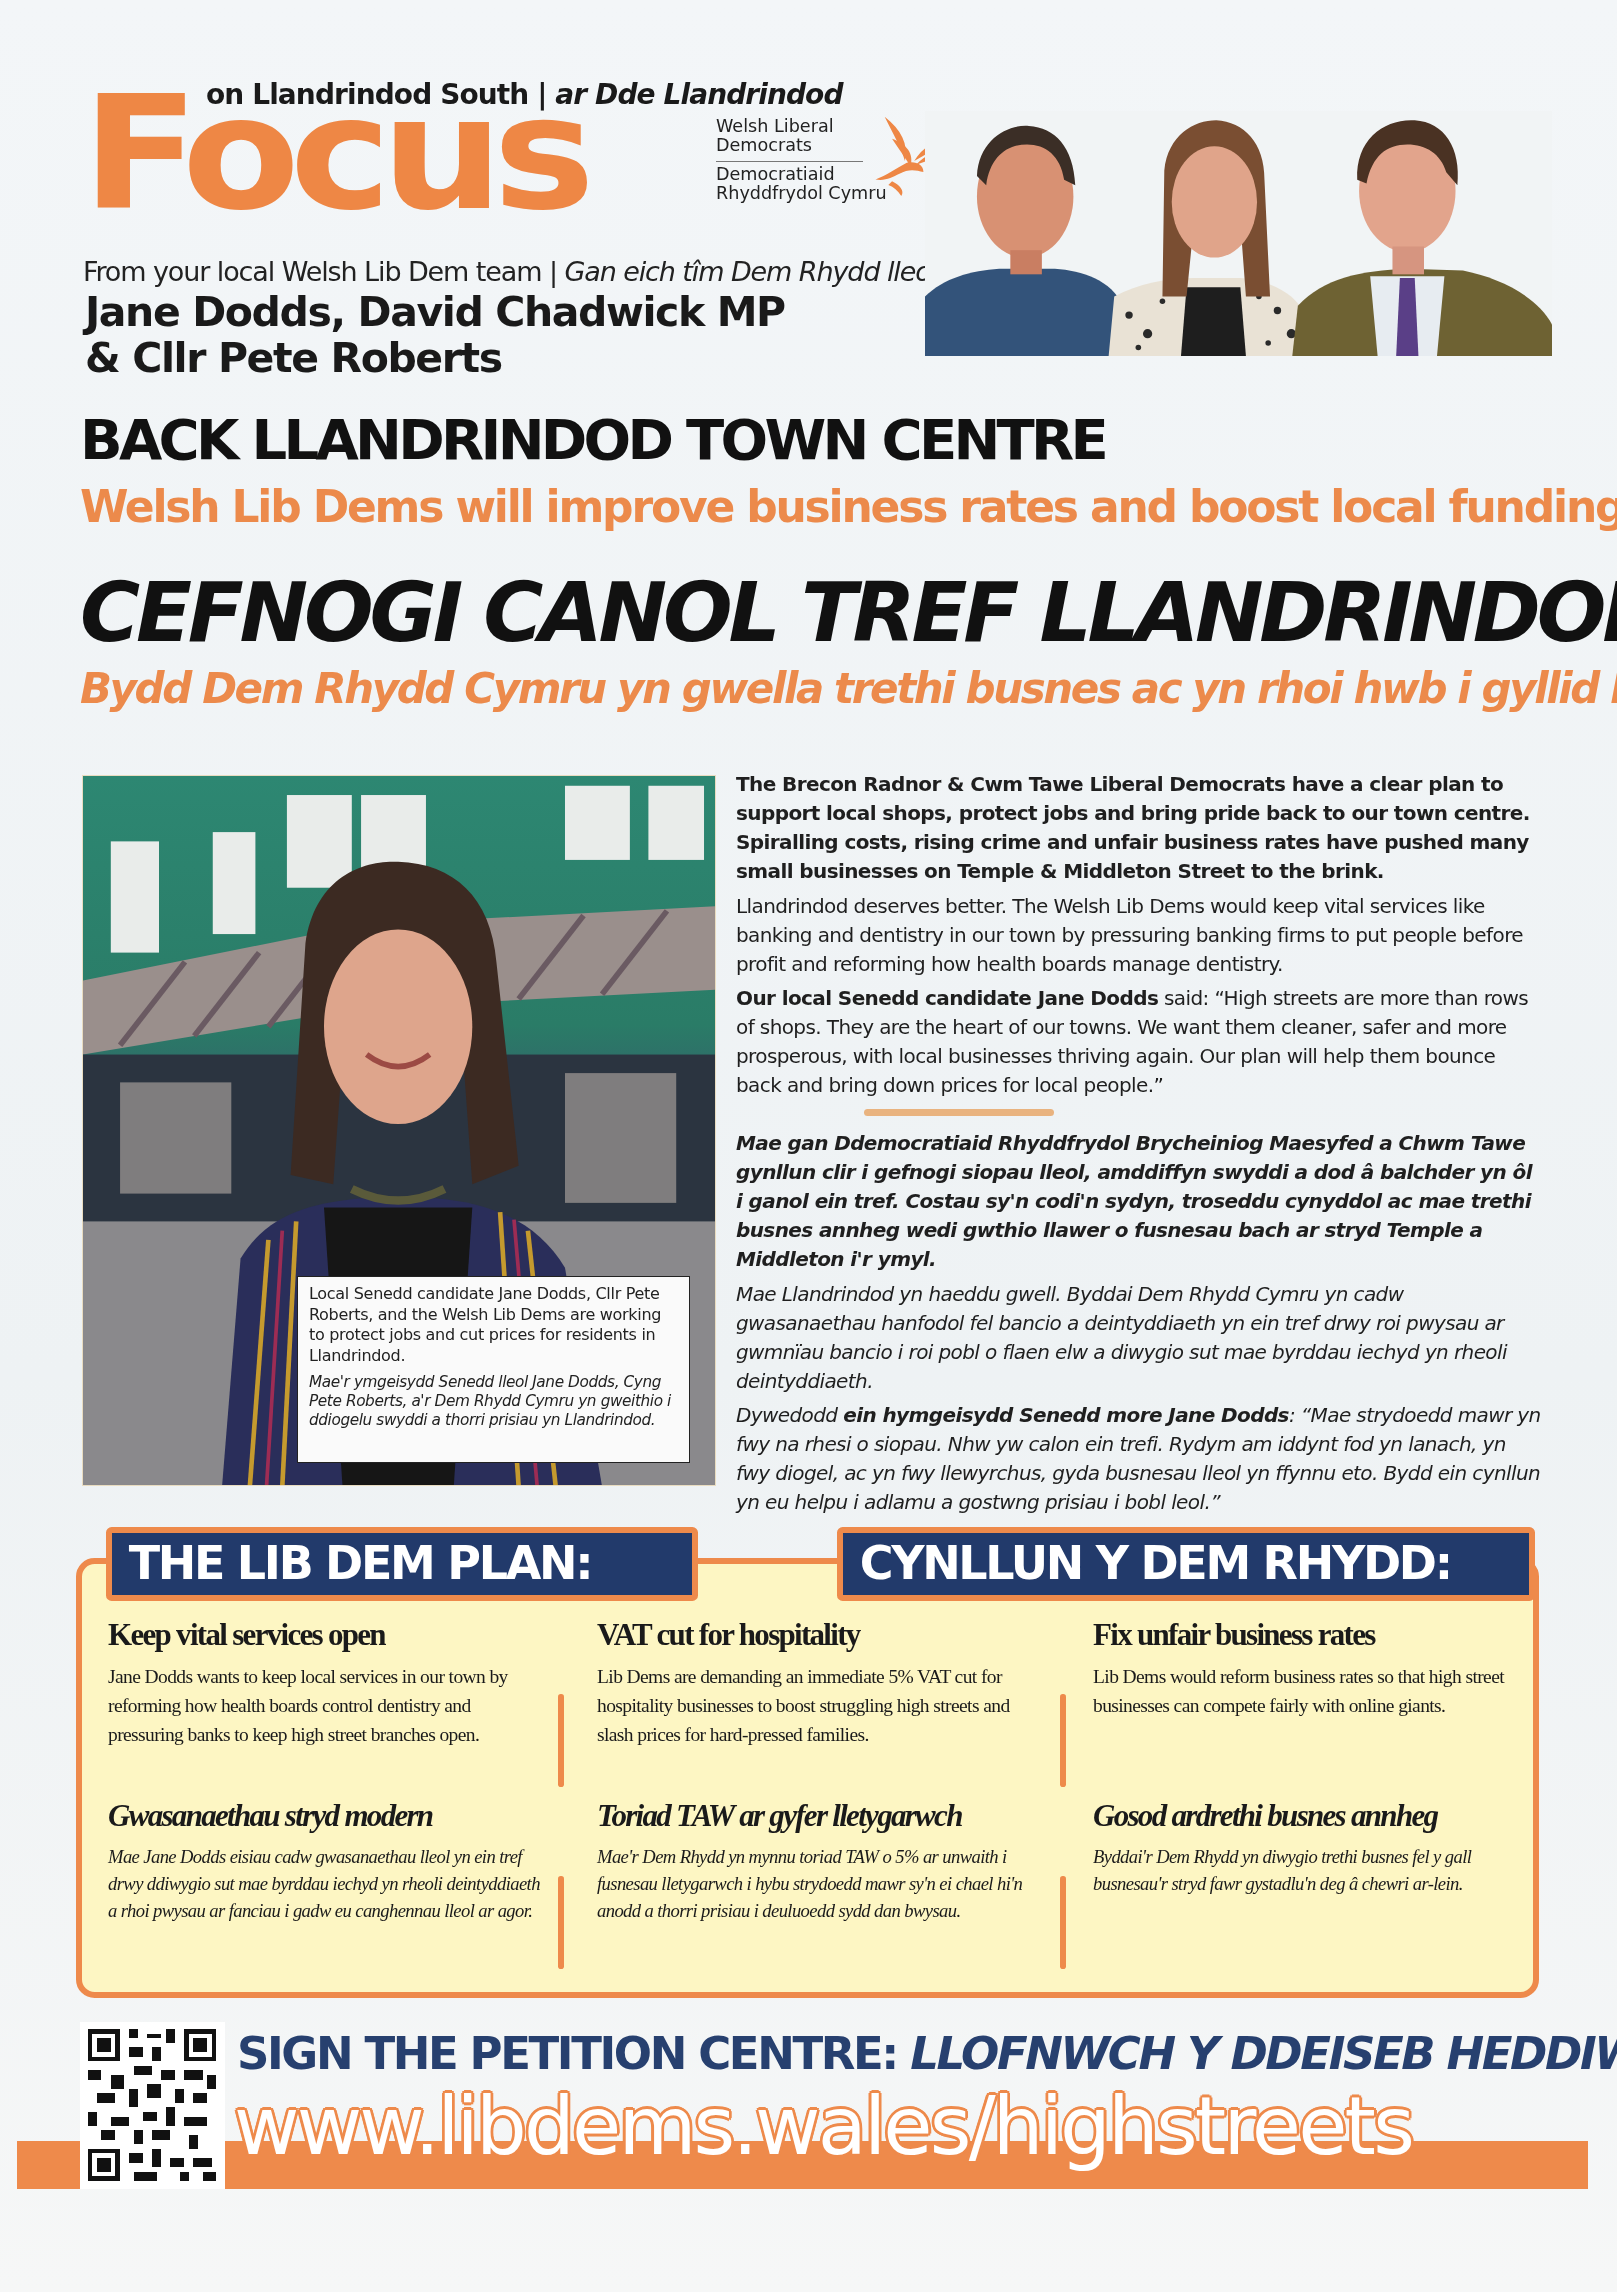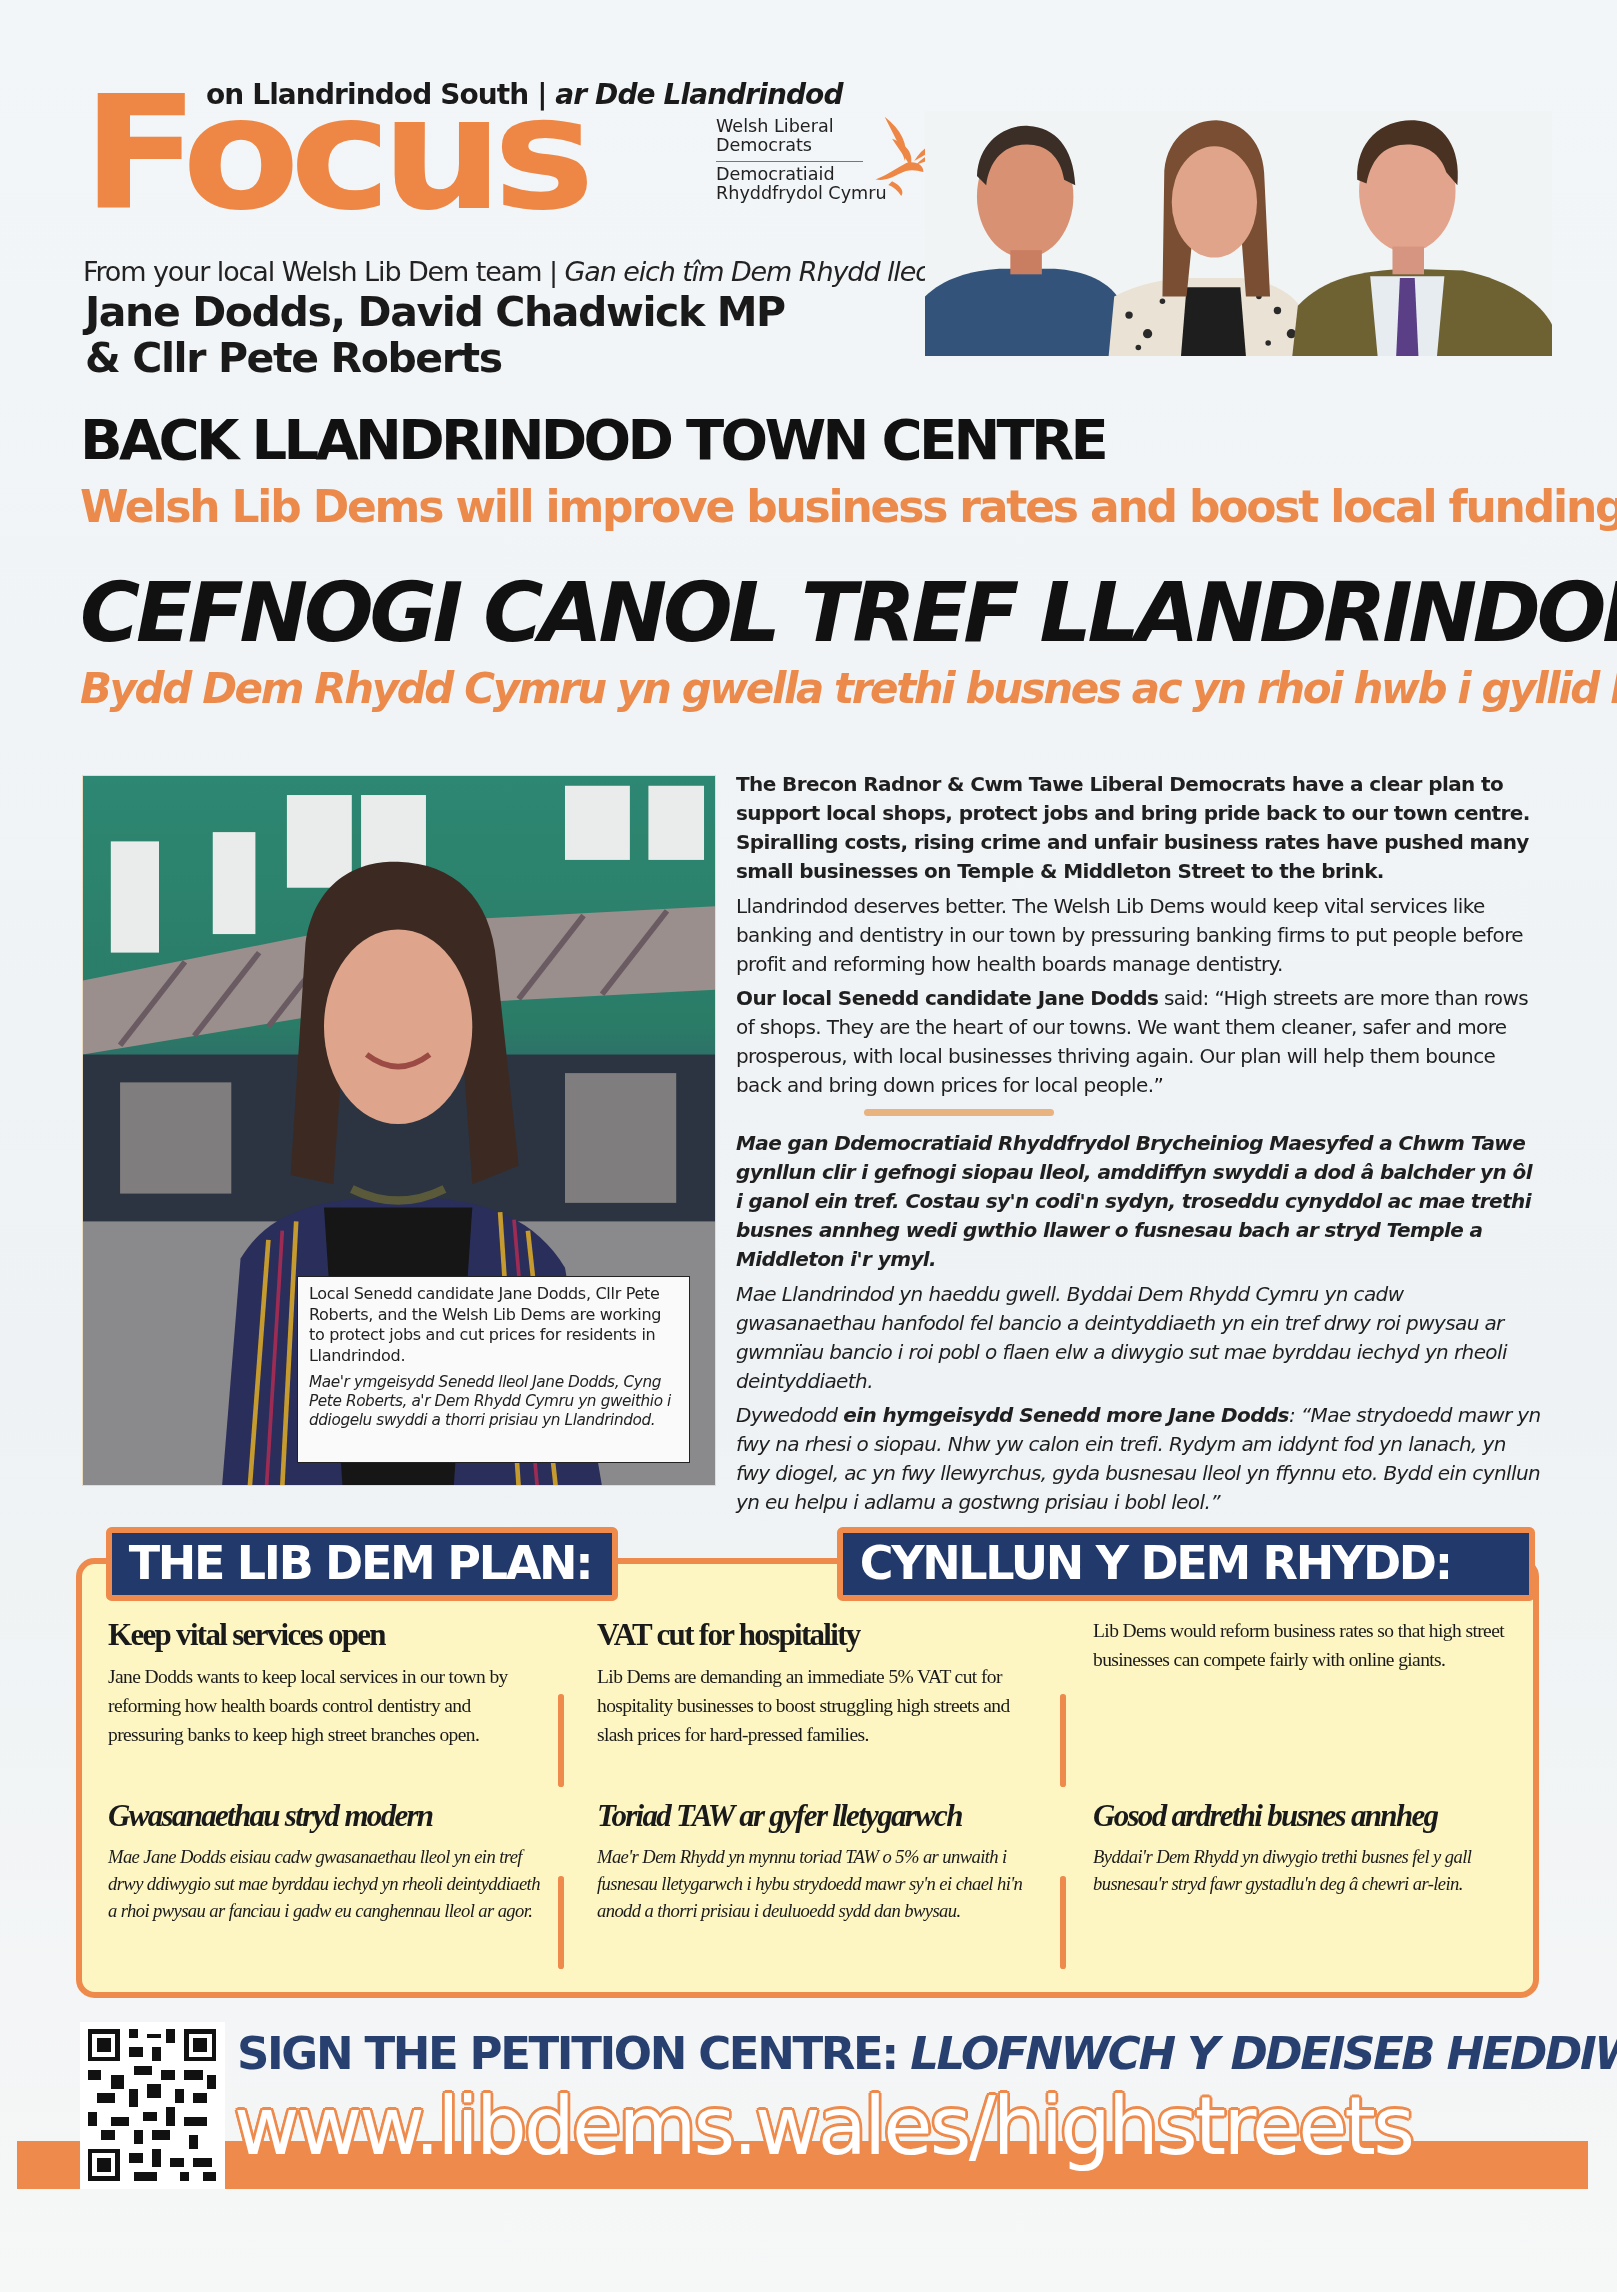--- a/index.html
+++ b/index.html
@@ -48,21 +48,21 @@
     .article p.lead { font-weight: bold; }
     .article .divider { width: 190px; height: 6.5px; border-radius: 3.7px; background: #e9b37f; margin: 9.3px 0 13px 128px; }
     .article p.cy { font-style: italic; }
     .article p.cy.lead { font-weight: bold; }
 
     
     .plan-box { position: absolute; left: 76px; top: 1558px; width: 1463px; height: 440px; background: #fdf6c3;
       border: 6.5px solid #ee8a4b; border-radius: 18.6px; }
     .plan-tab { position: absolute; top: 1527px; height: 74px; background: #223a6b; border: 6.5px solid #ee8a4b; border-radius: 5.6px;
       color: #fff; font-family: "DejaVu Sans", sans-serif; font-weight: bold; font-size: 46px; line-height: 61px; padding: 0 16.7px; letter-spacing: -2.3px; white-space: nowrap; }
-    .plan-tab.en { left: 106px; width: 512px; }
+    .plan-tab.en { left: 106px; width: 592px; }
     .plan-tab.cy { left: 837px; width: 698px; }
     .plan-col { position: absolute; top: 1616px; width: 436px; font-family: Liberation Serif, serif; color: #1a1a1a; }
     .plan-col h3 { font-size: 31px; line-height: 37px; letter-spacing: -1.7px; margin-bottom: 9.3px; white-space: nowrap; }
     .plan-col p { font-size: 19.5px; line-height: 29px; letter-spacing: -0.6px; }
     .plan-col h3.cy { font-style: italic; margin-top: 0; }
     .plan-col p.cy { font-style: italic; font-size: 18.6px; line-height: 27px; }
     .plan-col .cy-block { position: absolute; top: 181px; left: 0; width: 100%; }
     .vbar { position: absolute; width: 5.6px; height: 93px; border-radius: 2.8px; background: #ee8a4b; }
 
     
@@ -230,20 +230,21 @@
     <p>Lib Dems are demanding an immediate 5% VAT cut for hospitality businesses to boost struggling high streets and slash prices for hard-pressed families.</p>
     <div class="cy-block">
       <h3 class="cy">Toriad TAW ar gyfer lletygarwch</h3>
       <p class="cy">Mae'r Dem Rhydd yn mynnu toriad TAW o 5% ar unwaith i fusnesau lletygarwch i hybu strydoedd mawr sy'n ei chael hi'n anodd a thorri prisiau i deuluoedd sydd dan bwysau.</p>
     </div>
   </div>
   <div class="vbar" style="left:1060px; top:1694px;"></div>
   <div class="vbar" style="left:1060px; top:1876px;"></div>
 
   <div class="plan-col" style="left:1093px;">
+    <h3>Fix unfair business rates</h3>
     <p>Lib Dems would reform business rates so that high street businesses can compete fairly with online giants.</p>
     <div class="cy-block">
       <h3 class="cy">Gosod ardrethi busnes annheg</h3>
       <p class="cy">Byddai'r Dem Rhydd yn diwygio trethi busnes fel y gall busnesau'r stryd fawr gystadlu'n deg â chewri ar-lein.</p>
     </div>
   </div>
 
   <div class="url-band"></div>
   <div class="qr">
     <svg width="130" height="152" viewBox="0 0 28 33" shape-rendering="crispEdges">

